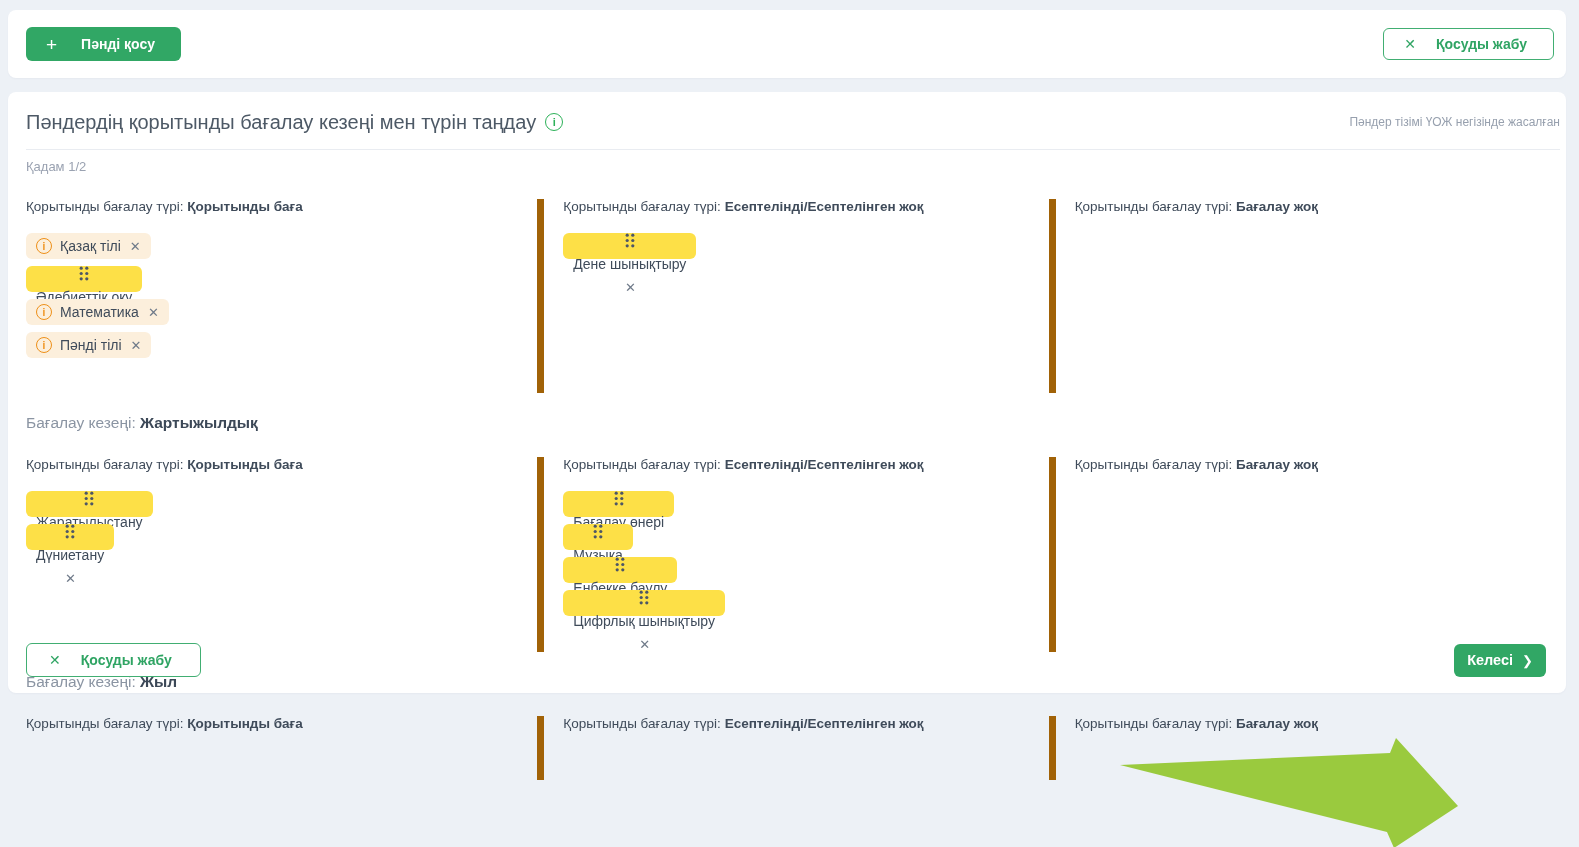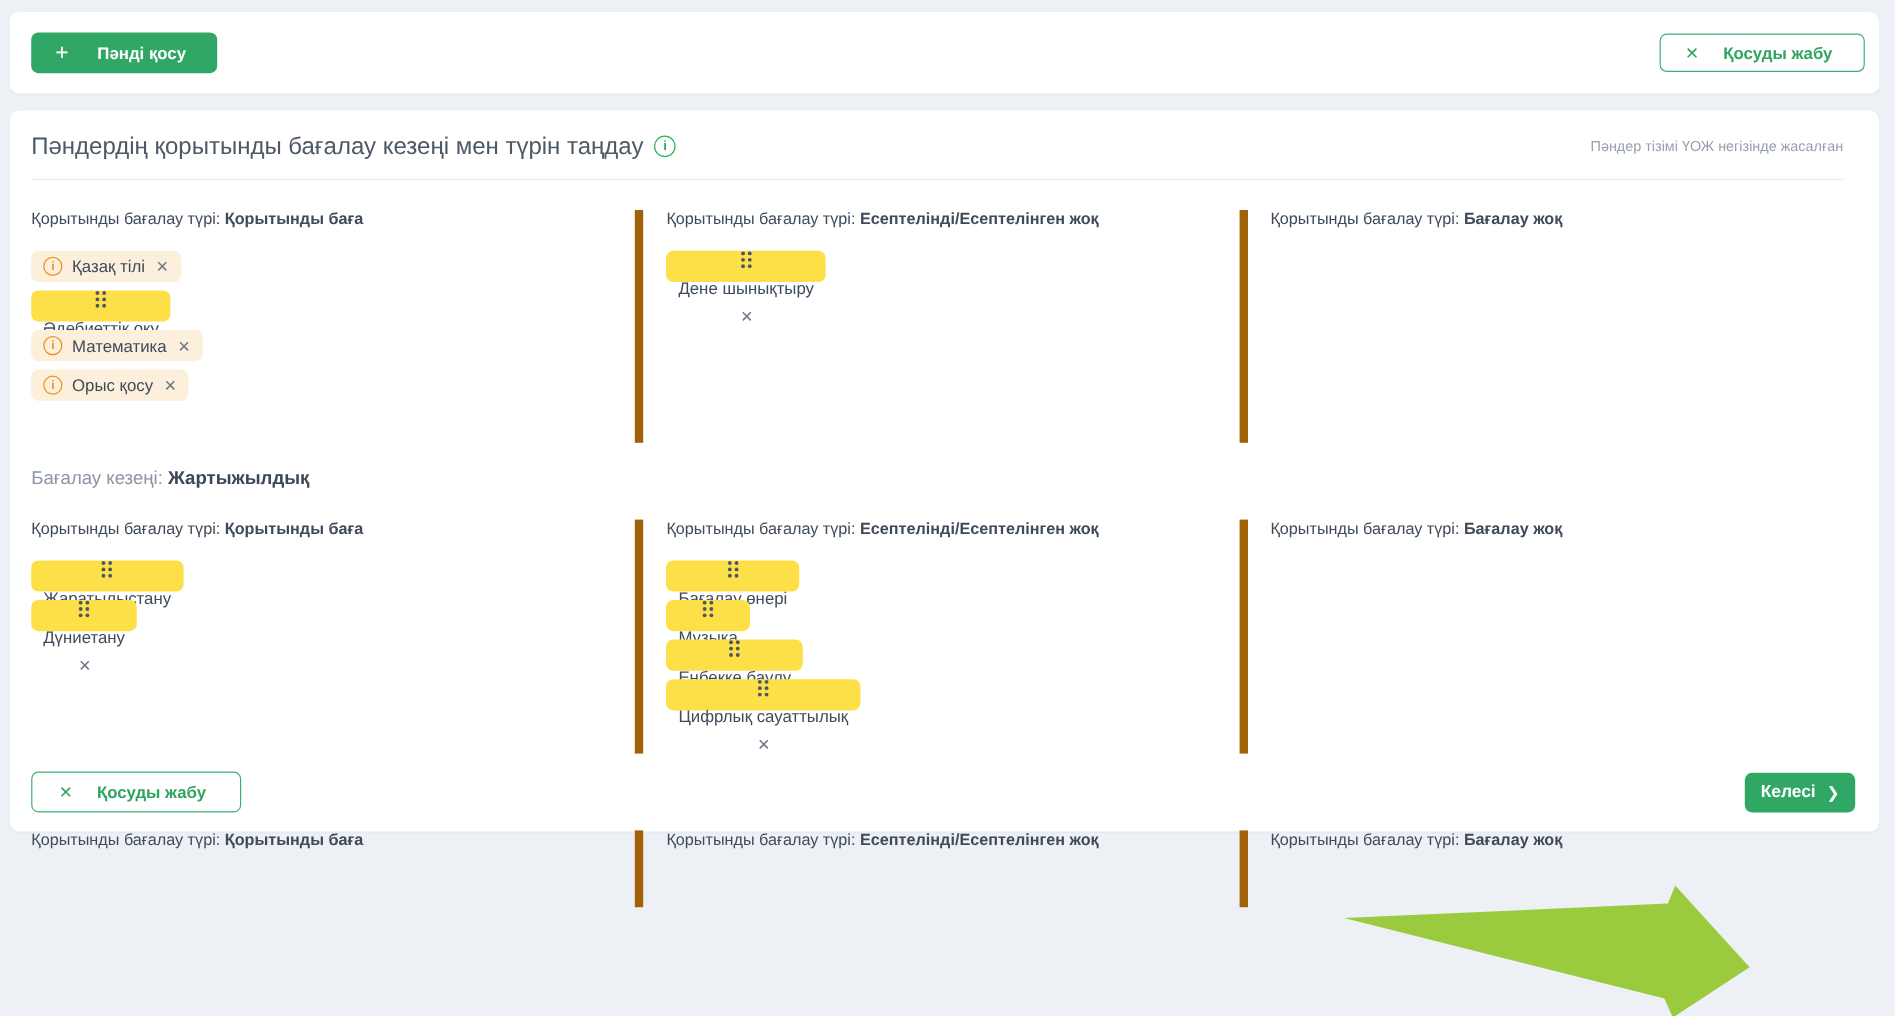--- a/index.html
+++ b/index.html
@@ -22,21 +22,21 @@
   .btn-solid { background:#31a765; color:#fff; font-weight:700; border:none; }
   .btn-outline { background:#fff; border:1px solid #41ae72; color:#2fa463; font-weight:700; }
   .btn-add { height:34px; padding:0 26px 0 20px; gap:24px; margin-left:6px; }
   .btn-add .plus { font-size:19px; font-weight:400; line-height:1; }
   .btn-close-top { height:32px; padding:0 26px 0 20px; gap:20px; }
   .x-glyph { font-size:14px; font-weight:400; }
   
   .main-card {
     position:absolute; left:8px; top:92px; width:1558px; height:601px;
     background:#ffffff; border-radius:8px;
-    padding:14px 30px 0 18px;
+    padding:14px 6px 0 18px;
     box-shadow:0 1px 2px rgba(40,60,90,.04);
   }
   .title-row { display:flex; justify-content:space-between; align-items:center; height:32px; }
   .page-title { font-size:20px; color:#4d5966; display:flex; align-items:center; gap:9px; }
   .info-circle {
     width:18px; height:18px; border:1.5px solid #2db159; border-radius:50%;
     color:#2db159; font-size:11px; font-weight:700; font-style:normal;
     display:inline-flex; align-items:center; justify-content:center; flex:0 0 auto;
   }
   .note { font-size:12px; color:#97a0ae; }
@@ -98,20 +98,21 @@
 
   <div class="title-row">
     <div class="page-title">
       <span>Пәндердің қорытынды бағалау кезеңі мен түрін таңдау</span>
       <i class="info-circle">i</i>
     </div>
     <div class="note">Пәндер тізімі ҮОЖ негізінде жасалған</div>
   </div>
 
   <div class="hdivider"></div>
+  <div class="step">Қадам 1/2</div>
 
   <div class="section">
     <div class="cols s1">
       <div class="col">
         <div class="col-header">
           <span>Қорытынды бағалау түрі:</span>
           <b>Қорытынды баға</b>
         </div>
         <div class="tags">
           <span class="tag warning">
@@ -135,21 +136,21 @@
             <span>Әдебиеттік оқу</span>
             <span class="tag-x">✕</span>
           </span>
           <span class="tag warning">
             <i class="winfo">i</i>
             <span>Математика</span>
             <span class="tag-x">✕</span>
           </span>
           <span class="tag warning">
             <i class="winfo">i</i>
-            <span>Орыс қосу</span>
+            <span>Пәнді тілі</span>
             <span class="tag-x">✕</span>
           </span>
         </div>
       </div>
       <div class="col">
         <div class="col-header">
           <span>Қорытынды бағалау түрі:</span>
           <b>Есептелінді/Есептелінген жоқ</b>
         </div>
         <div class="tags">
@@ -286,21 +287,21 @@
                   <g fill="#4d5666">
                     <circle cx="2.2" cy="2.2" r="1.6"></circle>
                     <circle cx="7.8" cy="2.2" r="1.6"></circle>
                     <circle cx="2.2" cy="7.5" r="1.6"></circle>
                     <circle cx="7.8" cy="7.5" r="1.6"></circle>
                     <circle cx="2.2" cy="12.8" r="1.6"></circle>
                     <circle cx="7.8" cy="12.8" r="1.6"></circle>
                   </g>
                 </svg>
               </span>
-            <span>Цифрлық сауаттылық</span>
+            <span>Цифрлық шынықтыру</span>
             <span class="tag-x">✕</span>
           </span>
         </div>
       </div>
       <div class="col">
         <div class="col-header">
           <span>Қорытынды бағалау түрі:</span>
           <b>Бағалау жоқ</b>
         </div>
       </div>

